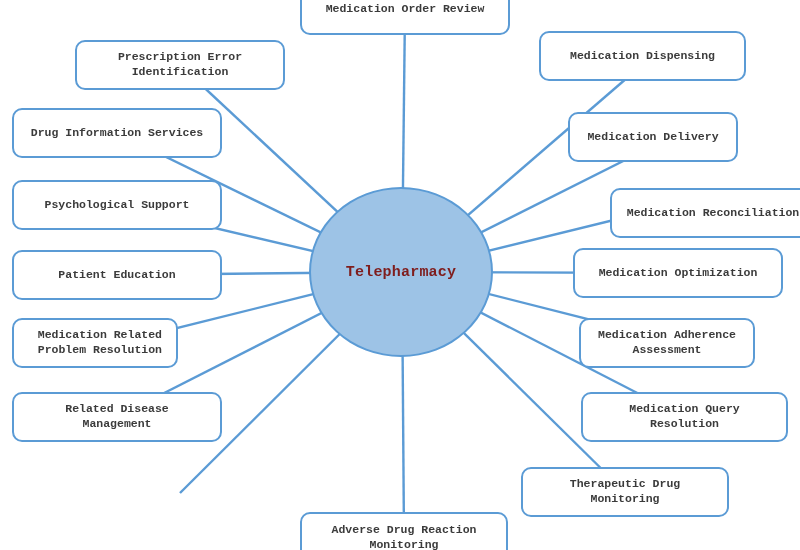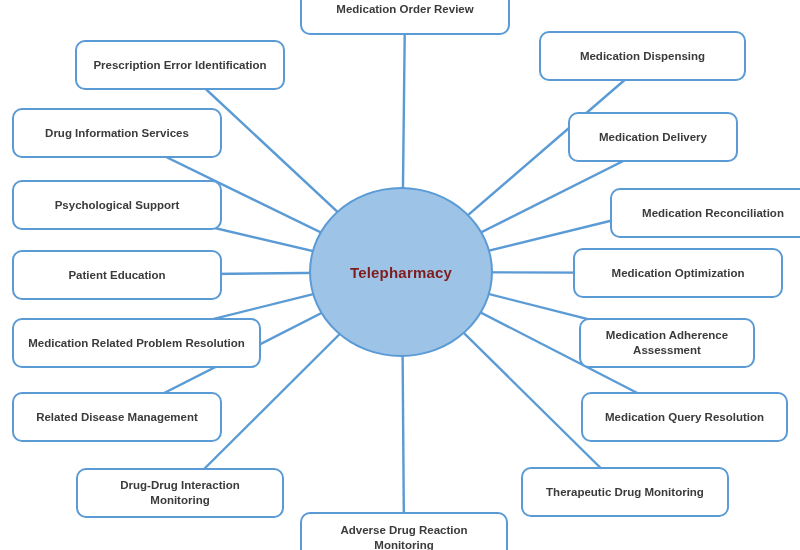--- a/index.html
+++ b/index.html
@@ -7,20 +7,21 @@
     padding: 0;
     background: #ffffff;
     font-family: "Liberation Sans", sans-serif;
   }
   .canvas {
     position: relative;
     width: 800px;
     height: 550px;
     background: #ffffff;
     overflow: hidden;
+    font-family: Liberation Mono, monospace;
   }
   .connector-layer {
     position: absolute;
     left: 0;
     top: 0;
     width: 800px;
     height: 550px;
   }
   .node {
     position: absolute;
@@ -44,21 +45,21 @@
   .n1  { left:539px; top:31px;  width:207px; }
   .n2  { left:568px; top:112px; width:170px; }
   .n3  { left:572px; top:188px; width:206px;margin-left:38px; }
   .n4  { left:573px; top:248px; width:210px; }
   .n5  { left:579px; top:318px; width:176px; }
   .n6  { left:581px; top:392px; width:207px; }
   .n7  { left:521px; top:467px; width:208px; }
   .n8  { left:300px; top:512px; width:208px; height:52px; }
   .n9  { left:76px;  top:468px; width:208px; }
   .n10 { left:12px;  top:392px; width:210px; }
-  .n11 { left:12px;  top:318px; width:249px; }
+  .n11 { left:12px;  top:318px; width:166px;text-align:right; }
   .n12 { left:12px;  top:250px; width:210px; }
   .n13 { left:12px;  top:180px; width:210px; }
   .n14 { left:12px;  top:108px; width:210px; }
   .n15 { left:75px;  top:40px;  width:210px; }
   .hub {
     position: absolute;
     left: 309px;
     top: 187px;
     width: 184px;
     height: 170px;
@@ -103,21 +104,20 @@
 
   <div class="node n0">Medication Order Review</div>
   <div class="node n1">Medication Dispensing</div>
   <div class="node n2">Medication Delivery</div>
   <div class="node n3">Medication Reconciliation</div>
   <div class="node n4">Medication Optimization</div>
   <div class="node n5">Medication Adherence Assessment</div>
   <div class="node n6">Medication Query Resolution</div>
   <div class="node n7">Therapeutic Drug Monitoring</div>
   <div class="node n8">Adverse Drug Reaction Monitoring</div>
-  <div class="node n9">Drug-Drug Interaction Monitoring</div>
   <div class="node n10">Related Disease Management</div>
   <div class="node n11">Medication Related Problem Resolution</div>
   <div class="node n12">Patient Education</div>
   <div class="node n13">Psychological Support</div>
   <div class="node n14">Drug Information Services</div>
   <div class="node n15">Prescription Error Identification</div>
 
   <div class="hub">
     <span>Telepharmacy</span>
   </div>

